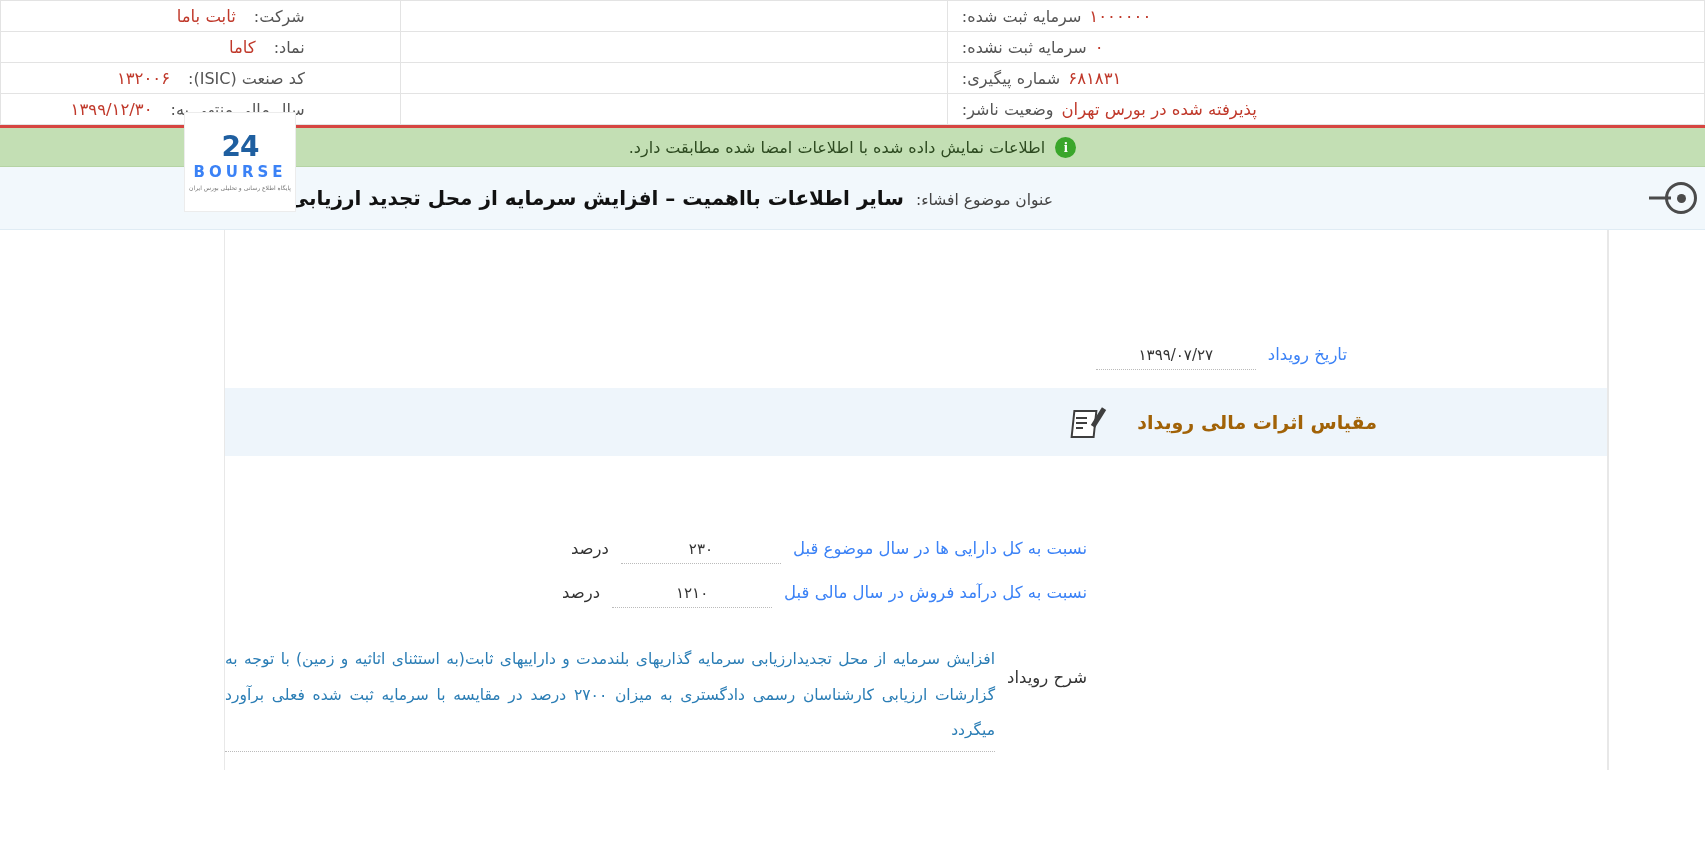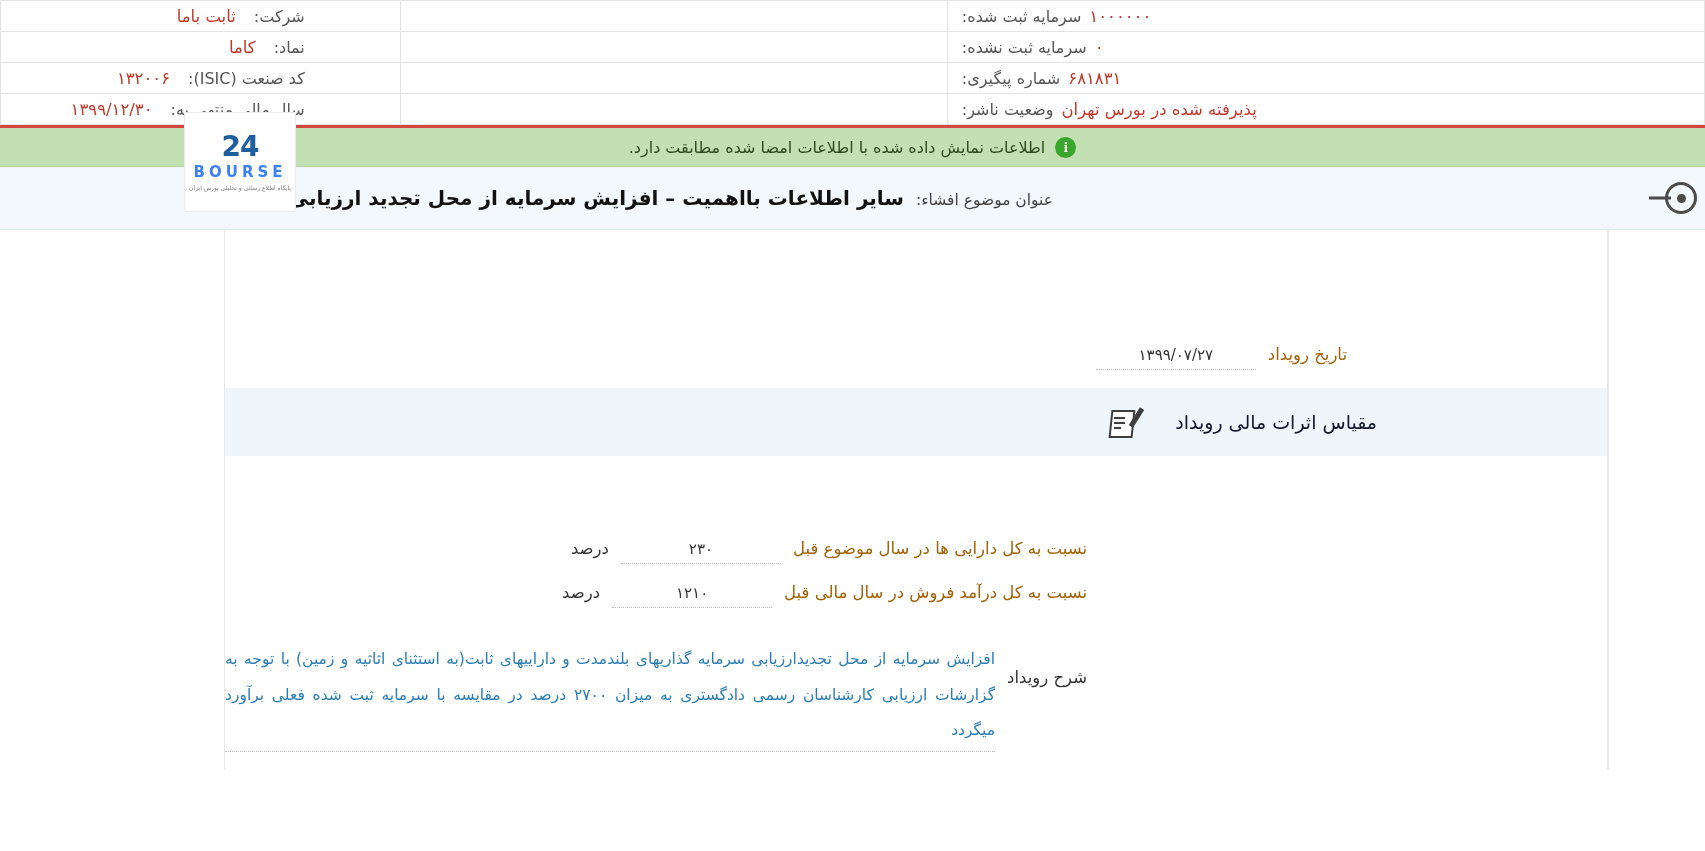--- a/index.html
+++ b/index.html
@@ -217,21 +217,21 @@
   .field-row {
     display: flex;
     flex-direction: row;
     align-items: flex-end;
     justify-content: flex-start;
     padding: 0;
     height: 48px;
   }
   .field-label {
     font-size: 16.5px;
-    color: #a16207;
+    color: #3b82f6;
     white-space: nowrap;
     padding-bottom: 6px;
   }
   .dotted-value {
     border-bottom: 1px dotted #bbb;
     min-width: 160px;
     text-align: center;
     font-size: 15px;
     color: #333;
     padding-bottom: 5px;
@@ -257,22 +257,22 @@
     height: 68px;
     display: flex;
     align-items: center;
     justify-content: flex-start;
     margin-top: 18px;
     padding-right: 230px;
     gap: 10px;
   }
   .section-bar-title {
     font-size: 19px;
-    font-weight: normal;
-    color: #0f172a;
+    font-weight: bold;
+    color: #a16207;
     margin-left: 27px;
   }
   .edit-icon {
     width: 30px;
     height: 30px;
     position: relative;
     display: inline-block;
   }
   .edit-icon .sheet {
     position: absolute;

